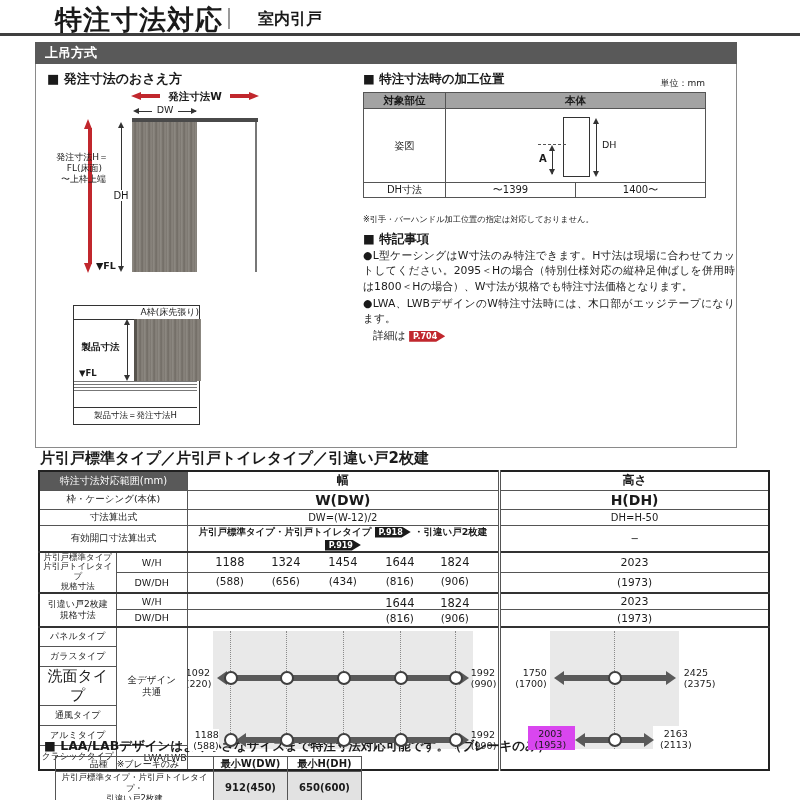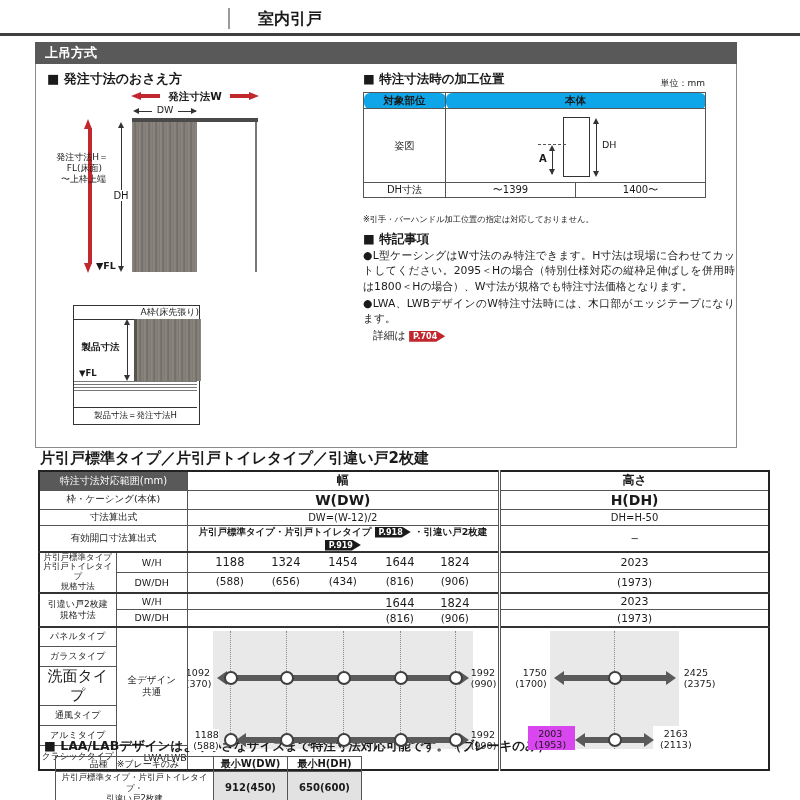--- a/index.html
+++ b/index.html
@@ -10,21 +10,21 @@
   
   .secbar{background:#595959;color:#fff;font-weight:bold;}
   
   .wood{background:repeating-linear-gradient(90deg,#8e8a83 0px,#837e77 2px,#6e6962 3px,#8a857e 5px,#7b766f 7px);}
   .hatch{background:repeating-linear-gradient(180deg,#777 0 1px,#fff 1px 3px);}
   
   table{border-collapse:collapse;table-layout:fixed;}
   td{border:1px solid #555;padding:0;text-align:center;vertical-align:middle;overflow:hidden;}
   .proc-table{position:absolute;left:363px;top:92px;}
   .proc-table td{font-size:10px;}
-  .proc-table .hdr{background:#0ea5e9;font-weight:bold;font-size:10.5px;border-radius:6px;}
+  .proc-table .hdr{background:#a3a3a3;font-weight:bold;font-size:10.5px;}
   .spec-table{position:absolute;left:38px;top:470px;border:2px solid #222;}
   .spec-table td{font-size:10px;}
   .dark{background:#595959;color:#fff;font-size:10px;}
   .dbl{border-left:3px double #555;}
   .sep td{border-top:2px solid #333;}
   .laa-table{position:absolute;left:55px;top:756px;}
   .laa-table td{font-size:10px;}
   .gray-val{background:#e2e2e2;font-weight:bold;font-size:13px;}
   
   .dot{position:absolute;width:10px;height:10px;border-radius:50%;background:#fff;border:2px solid #3f3f3f;z-index:3;}
@@ -35,20 +35,21 @@
          line-height:11px;padding:0 8px 0 4px;
          clip-path:polygon(0 0,75% 0,100% 50%,75% 100%,0 100%);}
   .badge.red{background:#c1272d;}
   .note-p{margin:0 0 2px 0;font-size:10.8px;line-height:1.42;text-align:justify;}
 </style>
 </head>
 <body>
 
 <div id="page">
 
+  <div class="abs" style="left:55px;top:2px;font-size:27px;font-weight:900;letter-spacing:1px;">特注寸法対応</div>
   <div class="abs" style="left:228px;top:8px;width:2px;height:21px;background:#9a9a9a;"></div>
   <div class="abs" style="left:258px;top:9px;font-size:16px;font-weight:700;">室内引戸</div>
   <div class="abs" style="left:0;top:33px;width:800px;height:3px;background:#3f3f3f;"></div>
 
   <div class="abs" style="left:35px;top:42px;width:700px;height:404px;border:1px solid #8a8a8a;">
     <div class="secbar" style="height:22px;line-height:22px;font-size:13px;padding-left:10px;margin:-1px -1px 0 -1px;">上吊方式</div>
   </div>
 
   <div class="abs" style="left:47px;top:70px;font-size:13px;font-weight:bold;">■ 発注寸法のおさえ方</div>
 
@@ -241,21 +242,21 @@
         <div class="bar" style="left:38px;top:47px;width:234px;"></div>
         <div class="tri" style="left:29px;top:43px;border-top:7px solid transparent;border-bottom:7px solid transparent;border-right:10px solid #5a5a5a;z-index:2;"></div>
         <div class="tri" style="left:271px;top:43px;border-top:7px solid transparent;border-bottom:7px solid transparent;border-left:10px solid #5a5a5a;z-index:2;"></div>
         <div class="dot" style="left:36px;top:43px;"></div>
         <div class="dot" style="left:92px;top:43px;"></div>
         <div class="dot" style="left:149px;top:43px;"></div>
         <div class="dot" style="left:206px;top:43px;"></div>
         <div class="dot" style="left:261px;top:43px;"></div>
         <div class="lbl2" style="left:-2px;top:39px;width:28px;text-align:left;">
           <span style="display:block;">1092</span>
-          <span style="display:block;">(370)</span>
+          <span style="display:block;">(220)</span>
         </div>
         <div class="lbl2" style="left:283px;top:39px;width:30px;text-align:left;">
           <span style="display:block;">1992</span>
           <span style="display:block;">(990)</span>
         </div>
 
         <div class="bar" style="left:52px;top:109px;width:220px;"></div>
         <div class="tri" style="left:48px;top:105px;border-top:7px solid transparent;border-bottom:7px solid transparent;border-right:10px solid #5a5a5a;z-index:2;"></div>
         <div class="tri" style="left:271px;top:105px;border-top:7px solid transparent;border-bottom:7px solid transparent;border-left:10px solid #5a5a5a;z-index:2;"></div>
         <div class="dot" style="left:36px;top:105px;"></div>

